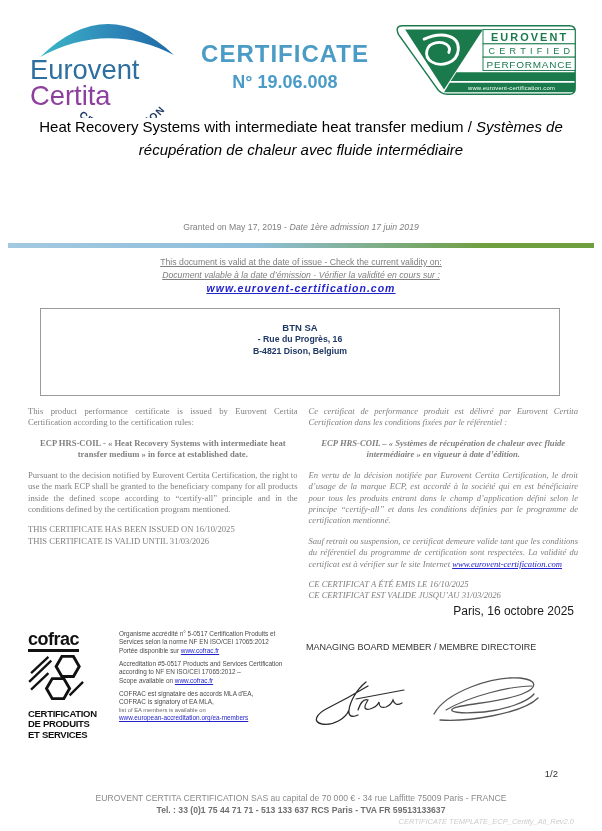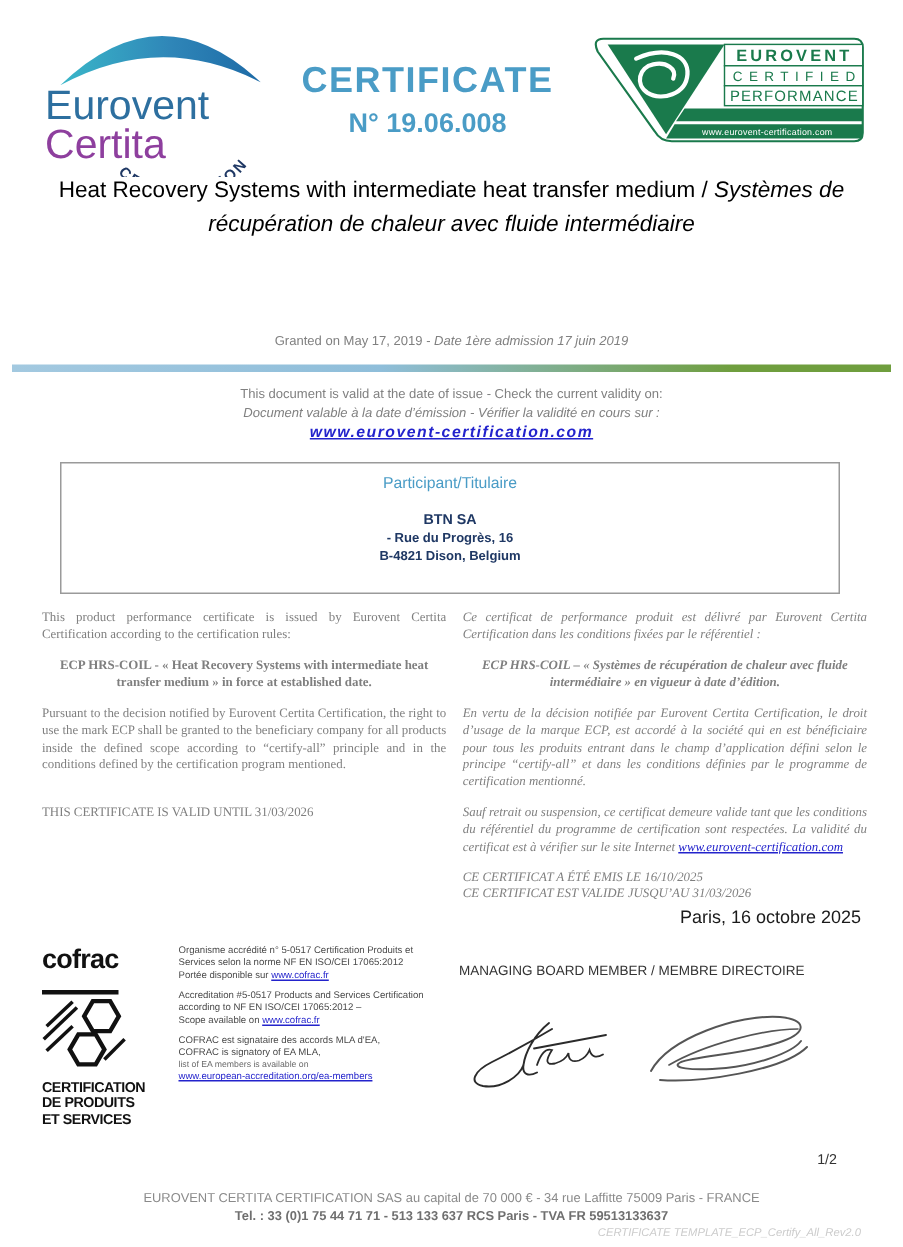--- a/index.html
+++ b/index.html
@@ -23,21 +23,21 @@
   .main-title .fr { font-style:italic; }
 
   .granted { position:absolute; left:0; right:0; top:222px; text-align:center;
              color:#808080; font-size:8.7px; }
   .granted .fr { font-style:italic; }
 
   .grad-bar { position:absolute; left:8px; right:8px; top:243px; height:5px;
               background:linear-gradient(90deg,#a3c9e0 0%,#8fbeda 42%,#6f9e3e 82%,#6f9e3e 100%); }
 
   .validity { position:absolute; left:0; right:0; top:256px; text-align:center;
-              color:#808080; font-size:8.7px; line-height:1.45; }
+              color:#808080; font-size:8.7px; line-height:1.45;text-decoration:underline; }
   .validity .fr { font-style:italic; }
   .validity .big-link { font-size:10.5px; font-weight:bold; font-style:italic; letter-spacing:1px; }
 
   .participant-box { position:absolute; left:40px; right:42px; top:308px; height:86px;
                      border:1px solid #9a9a9a; text-align:center; }
   .participant-box .head { color:#4a9cc6; font-size:10.5px; margin-top:7px; }
   .participant-box .name { color:#1f3864; font-weight:bold; font-size:9.5px; margin-top:13px; }
   .participant-box .addr { color:#1f3864; font-weight:bold; font-size:8.7px; line-height:1.4; }
 
   
@@ -47,21 +47,21 @@
   .col p { margin:0 0 9px 0; }
   .col p.rule { font-weight:bold; text-align:center; }
   .col .caps { text-align:left; }
 
   .paris { position:absolute; right:28px; top:604px; font-size:12px; color:#1a1a1a; }
 
   
   .cofrac-block { position:absolute; left:28px; top:630px; width:282px; display:flex; gap:9px; }
   .cofrac-logo { width:82px; color:#111; }
   .cofrac-word { font-size:18px; font-weight:bold; letter-spacing:-0.5px;
-                 border-bottom:3px solid #111; display:inline-block; line-height:1; padding-bottom:12px; }
+                 border-bottom:3px solid #111; display:inline-block; line-height:1; padding-bottom:1px; }
   .cofrac-caption { font-weight:bold; font-size:9.5px; line-height:1.08; letter-spacing:-0.3px; margin-top:1px; }
   .cofrac-text { flex:1; font-size:6.4px; color:#4a4a4a; line-height:1.3; }
   .cofrac-text .para { margin-bottom:5px; }
   .cofrac-text .tiny { font-size:5.8px; color:#6a6a6a; }
 
   .sign-block { position:absolute; left:306px; top:642px; width:270px; text-align:left; }
   .sign-head { font-size:9px; color:#333; }
   .sign-svg { margin-top:16px; }
 
   .page-no { position:absolute; right:44px; top:768px; font-size:9.5px; color:#333; }
@@ -124,33 +124,32 @@
 
   <div class="grad-bar"></div>
 
   <div class="validity">
     <div>This document is valid at the date of issue - Check the current validity on:</div>
     <div class="fr">Document valable à la date d’émission - Vérifier la validité en cours sur :</div>
     <div><a class="link big-link">www.eurovent-certification.com</a></div>
   </div>
 
   <div class="participant-box">
-    <div class="head">Participant/Titulaire</div>
     <div class="name">BTN SA</div>
     <div class="addr">- Rue du Progrès, 16</div>
     <div class="addr">B-4821 Dison, Belgium</div>
   </div>
 
   <div class="cols">
     <div class="col en">
       <p>This product performance certificate is issued by Eurovent Certita Certification according to the certification rules:</p>
       <p class="rule">ECP HRS-COIL - « Heat Recovery Systems with intermediate heat transfer medium » in force at established date.</p>
       <p>Pursuant to the decision notified by Eurovent Certita Certification, the right to use the mark ECP shall be granted to the beneficiary company for all products inside the defined scope according to “certify-all” principle and in the conditions defined by the certification program mentioned.</p>
       <p class="caps">
-        <br>
+        <span>THIS CERTIFICATE HAS BEEN ISSUED ON 16/10/2025</span><br>
         <span>THIS CERTIFICATE IS VALID UNTIL 31/03/2026</span>
       </p>
     </div>
     <div class="col fr">
       <p>Ce certificat de performance produit est délivré par Eurovent Certita Certification dans les conditions fixées par le référentiel :</p>
       <p class="rule">ECP HRS-COIL – « Systèmes de récupération de chaleur avec fluide intermédiaire » en vigueur à date d’édition.</p>
       <p>En vertu de la décision notifiée par Eurovent Certita Certification, le droit d’usage de la marque ECP, est accordé à la société qui en est bénéficiaire pour tous les produits entrant dans le champ d’application défini selon le principe “certify-all” et dans les conditions définies par le programme de certification mentionné.</p>
       <p><span>Sauf retrait ou suspension, ce certificat demeure valide tant que les conditions du référentiel du programme de certification sont respectées. La validité du certificat est à vérifier sur le site Internet </span><a class="link">www.eurovent-certification.com</a></p>
       <p class="caps">
         <span>CE CERTIFICAT A ÉTÉ EMIS LE 16/10/2025</span><br>

